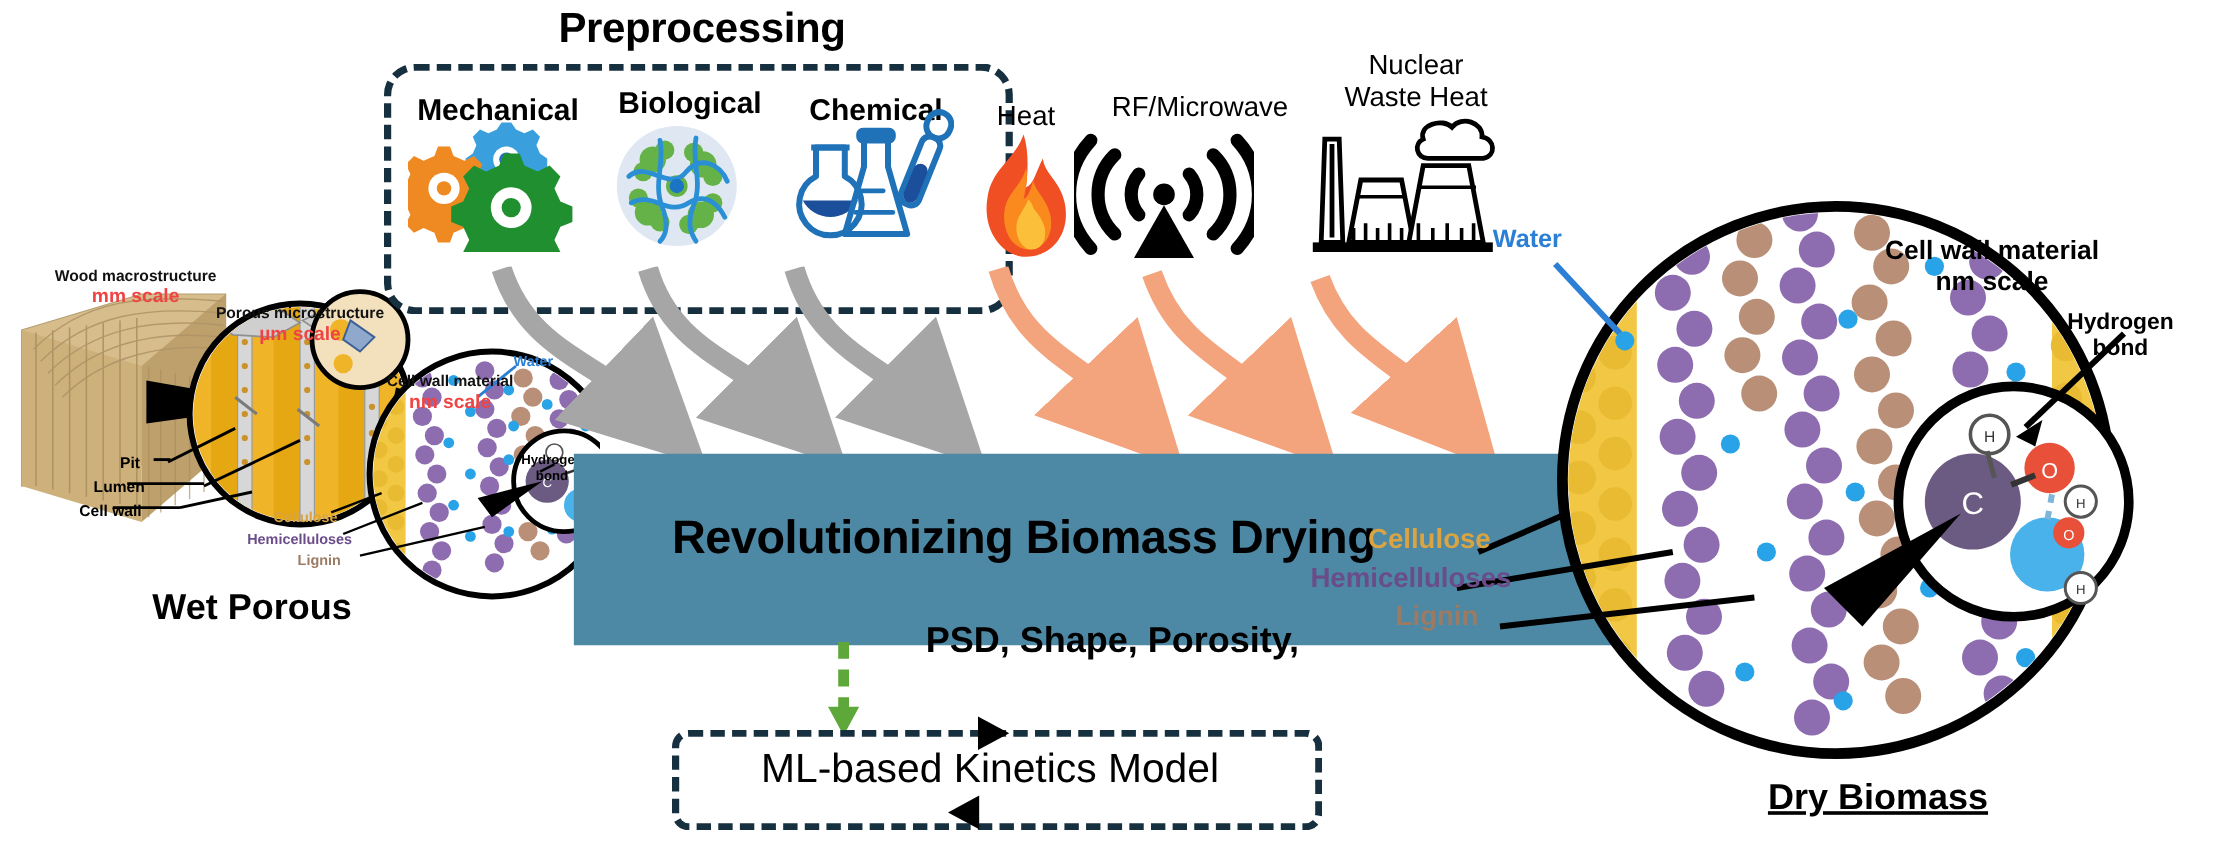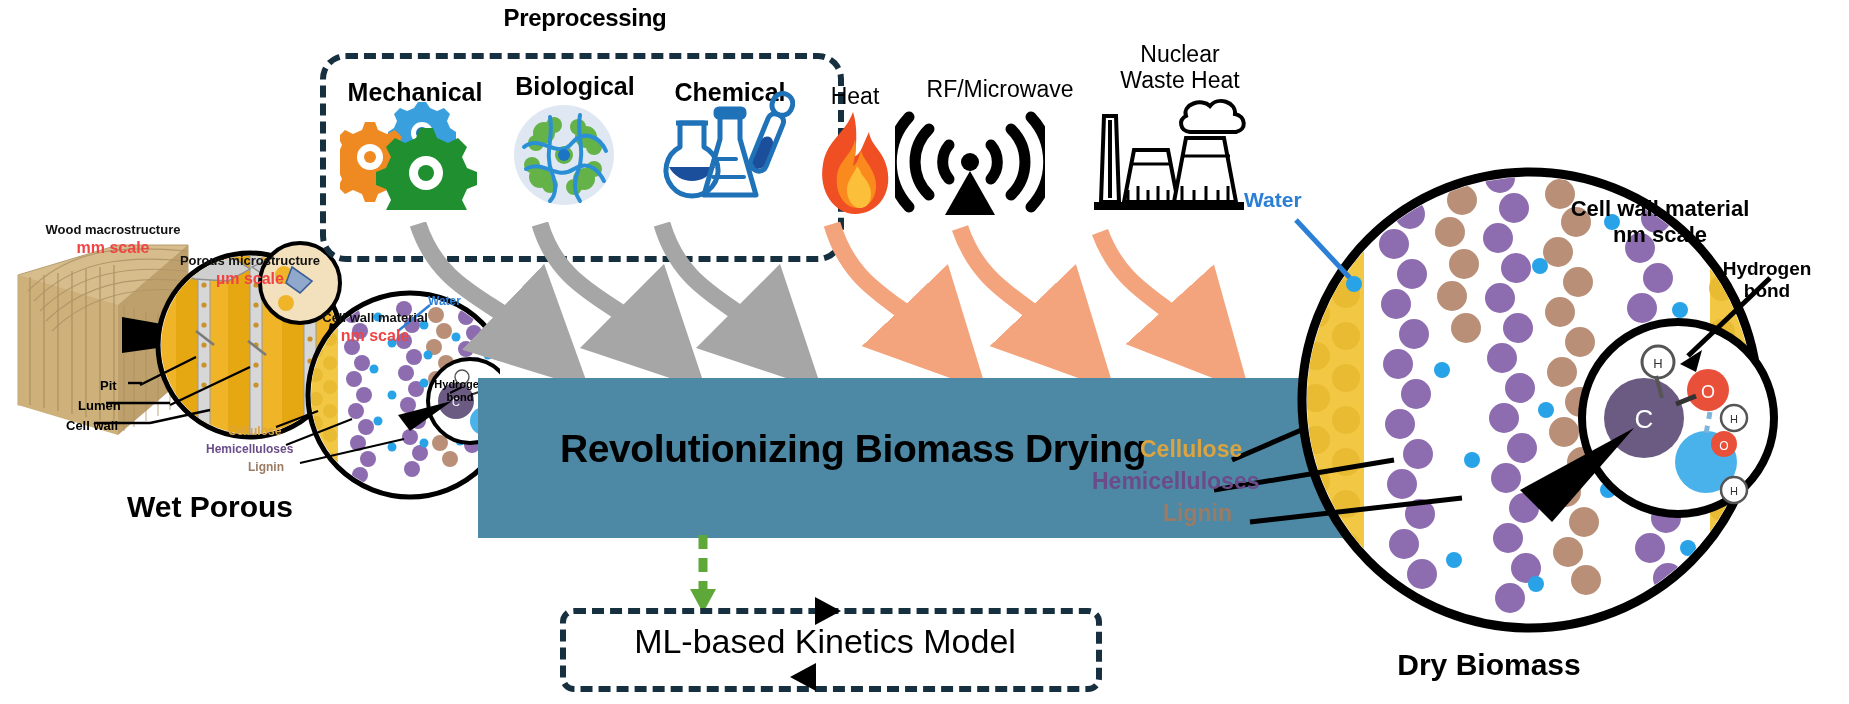--- a/index.html
+++ b/index.html
@@ -5,21 +5,21 @@
   html,body{margin:0;padding:0;background:#ffffff;}
   body{width:1849px;height:704px;position:relative;overflow:hidden;
        font-family:"Liberation Sans","DejaVu Sans",sans-serif;color:#000;}
   .abs{position:absolute;}
   .nosel{user-select:none;}
 
   
   #preproc-box{left:320px;top:53px;width:512px;height:197px;
       border:6px dashed #17303f;border-radius:26px;background:transparent;}
   #preproc-title{left:455px;top:4px;width:260px;text-align:center;
-      font-size:24px;font-weight:bold;letter-spacing:-.3px;}
+      font-size:35px;font-weight:bold;letter-spacing:-.3px;}
   .pp-label{font-size:25px;font-weight:bold;text-align:center;}
   #lab-mech{left:335px;top:78px;width:160px;}
   #lab-bio{left:495px;top:72px;width:160px;}
   #lab-chem{left:650px;top:78px;width:160px;}
 
   
   .en-label{font-size:23px;font-weight:normal;text-align:center;}
   #lab-heat{left:800px;top:83px;width:110px;}
   #lab-rf{left:890px;top:76px;width:220px;}
   #lab-nuc{left:1085px;top:42px;width:190px;line-height:1.12;}
@@ -45,21 +45,21 @@
   #ml-tri-top{left:815px;top:597px;
       border-top:14px solid transparent;border-bottom:14px solid transparent;
       border-left:26px solid #000;}
   #ml-tri-bot{left:790px;top:663px;
       border-top:14px solid transparent;border-bottom:14px solid transparent;
       border-right:26px solid #000;}
 
   
   .caption{font-size:30px;font-weight:bold;text-align:center;}
   #cap-wet{left:50px;top:490px;width:320px;}
-  #cap-dry{left:1324px;top:648px;width:330px;}
+  #cap-dry{left:1400px;top:648px;width:330px;text-decoration:underline;}
 
   
   .tiny{font-size:13px;font-weight:bold;color:#111;}
   .tiny2{font-size:16px;font-weight:bold;color:#ef4444;}
   #l-wood{left:18px;top:222px;width:190px;text-align:center;line-height:1.2;}
   #l-micro{left:160px;top:253px;width:180px;text-align:center;line-height:1.2;}
   #l-cellwall{left:300px;top:310px;width:150px;text-align:center;line-height:1.2;}
   #l-water-s{left:428px;top:294px;font-size:12px;color:#2b7fd4;font-weight:bold;}
   #l-hbond-s{left:430px;top:378px;width:60px;text-align:center;font-size:11px;font-weight:bold;line-height:1.15;}
   #l-pit{left:100px;top:378px;font-size:13px;font-weight:bold;}
@@ -477,20 +477,21 @@
 <svg class="abs nosel" id="blue-arrow" width="1215" height="160" viewBox="0 0 1215 160">
   <polygon points="0,0 1010,0 1010,-36 1215,80 1010,196 1010,160 0,160" fill="#4d88a5"></polygon>
 </svg>
 <div class="abs nosel" id="arrow-text">Revolutionizing Biomass Drying</div>
 
 <svg class="abs nosel" id="green-arrow" width="30" height="80" viewBox="0 0 30 80">
   <line x1="15" y1="0" x2="15" y2="56" stroke="#5ea83a" stroke-width="9" stroke-dasharray="14 9"></line>
   <polygon points="2,54 28,54 15,78" fill="#5ea83a"></polygon>
 </svg>
 <div class="abs nosel" id="psd-text">
+  <div>PSD, Shape, Porosity,</div>
 </div>
 
 <div class="abs" id="ml-box"></div>
 <div class="tri" id="ml-tri-top"></div>
 <div class="tri" id="ml-tri-bot"></div>
 <div class="abs nosel" id="ml-text">ML-based Kinetics Model</div>
 
 <svg class="abs nosel" id="right-composite" style="left:1210px;top:160px;" width="640" height="500" viewBox="0 0 640 500">
   <circle cx="320" cy="240" r="228" fill="#ffffff" stroke="#000" stroke-width="9"></circle>
   <clipPath id="clipRight">

